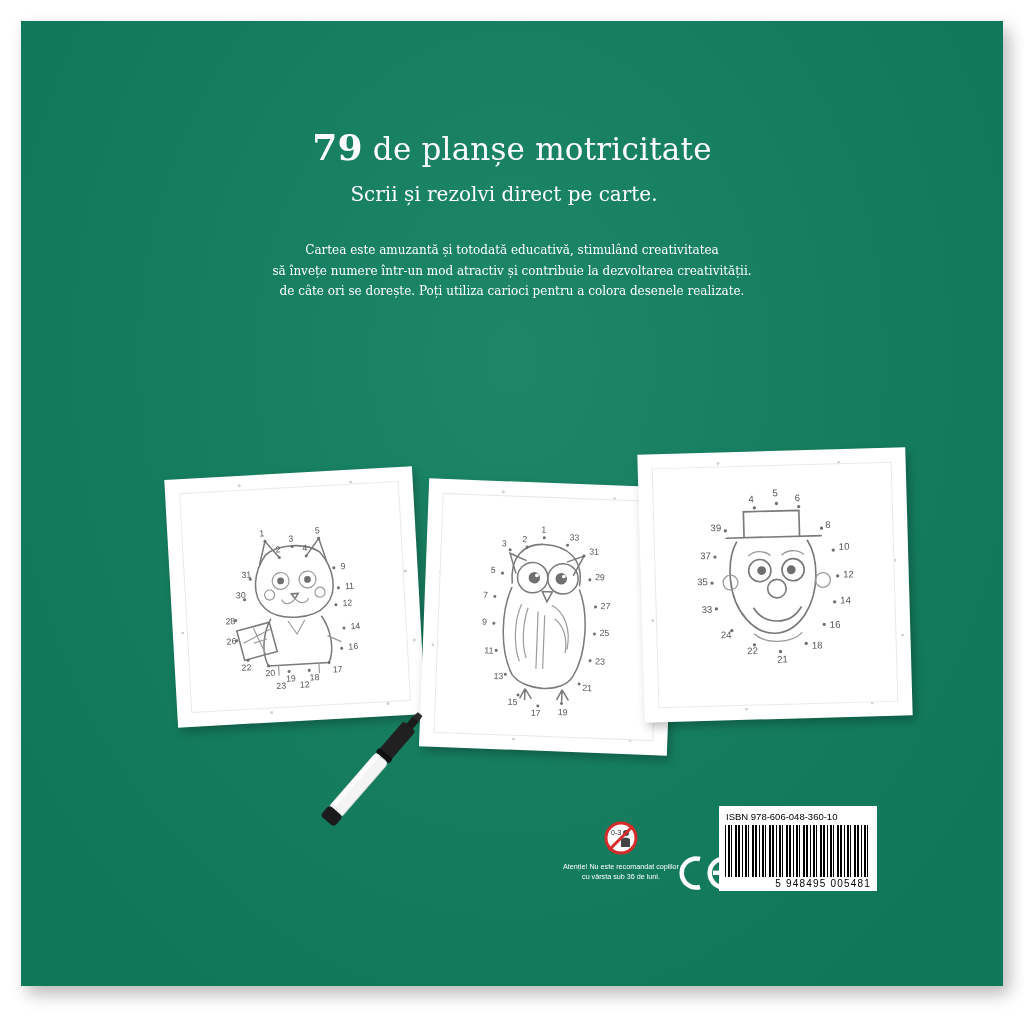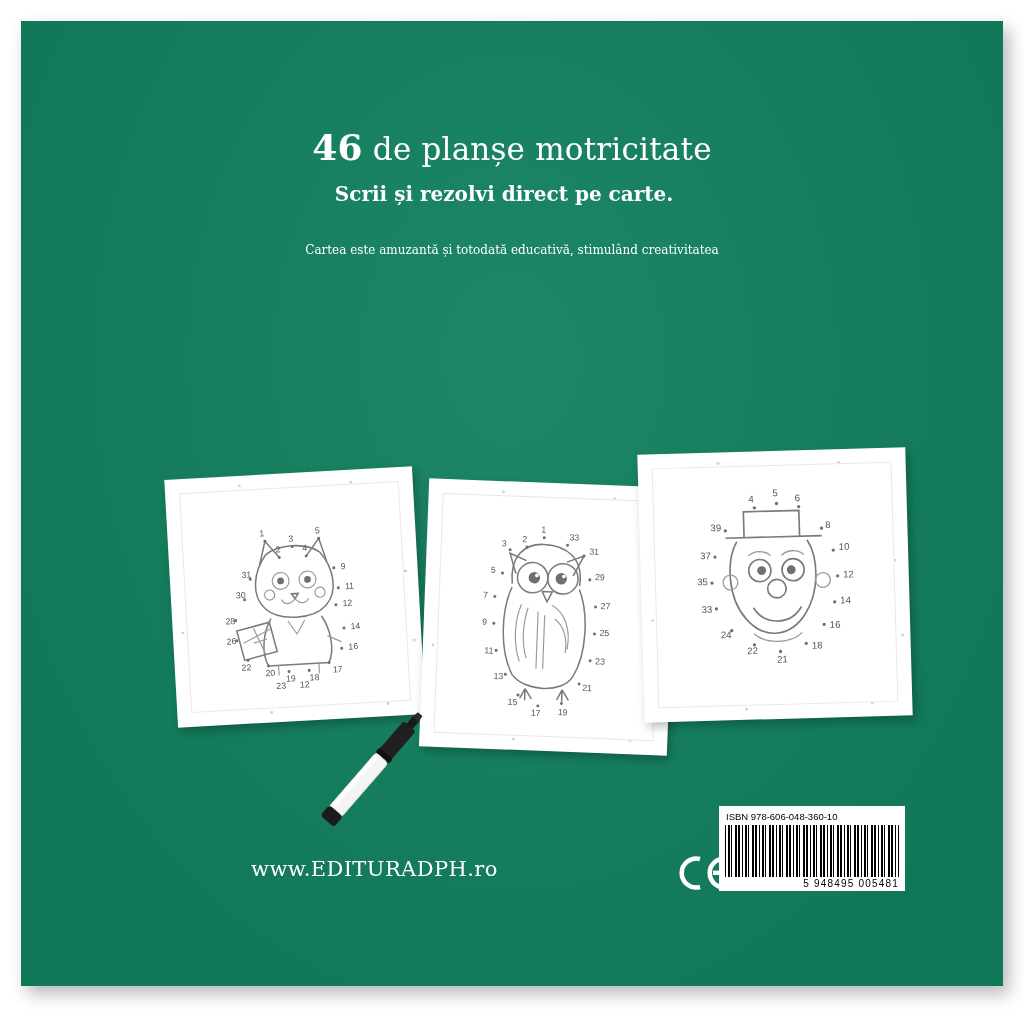--- a/index.html
+++ b/index.html
@@ -55,21 +55,21 @@
     font-weight: normal;
   }
   .headline .big {
     font-size: 36px;
     font-weight: bold;
   }
   .subhead {
     font-family: "DejaVu Serif", serif;
     font-size: 20px;
     margin: 14px 16px 0 0;
-    font-weight: bold;
+    font-weight: normal;
   }
   .paragraph {
     font-family: "DejaVu Serif", serif;
     font-size: 12px;
     line-height: 1.72;
     margin: 34px auto 0 auto;
     width: 760px;
   }
   .paragraph .ln { display: block; }
 
@@ -164,21 +164,21 @@
   .ce {
     position: absolute;
     left: 655px;
     top: 833px;
     z-index: 5;
   }
   .barcode-box {
     position: absolute;
     left: 698px;
     top: 785px;
-    width: 186px;
+    width: 158px;
     background: #ffffff;
     padding: 4px 6px 2px 6px;
     box-sizing: border-box;
     z-index: 5;
   }
   .isbn {
     font-family: "Liberation Sans", sans-serif;
     font-size: 9.5px;
     color: #000;
     margin: 1px 0 3px 1px;
@@ -200,24 +200,26 @@
     margin-top: 1px;
   }
 </style>
 </head>
 <body>
 
 <div id="page">
   <div class="cover">
 
     <div class="text-block">
-      <p class="headline"><span class="big">46</span><span> de planșe motricitate</span></p>
+      <p class="headline"><span class="big">79</span><span> de planșe motricitate</span></p>
       <p class="subhead">Scrii și rezolvi direct pe carte.</p>
       <div class="paragraph">
         <span class="ln">Cartea este amuzantă și totodată educativă, stimulând creativitatea</span>
+        <span class="ln">să învețe numere într-un mod atractiv și contribuie la dezvoltarea creativității.</span>
+        <span class="ln">de câte ori se dorește. Poți utiliza carioci pentru a colora desenele realizate.</span>
       </div>
     </div>
 
     <div class="cards">
 
       <div class="card card1">
         <div class="speckles"></div>
         <div class="card-inner">
           <div class="art">
             <svg viewBox="0 0 120 120" xmlns="http://www.w3.org/2000/svg">
@@ -447,22 +449,31 @@
           <rect x="71" y="54" width="18" height="6" rx="2" fill="#111"></rect>
 
           <rect x="72" y="60" width="16" height="72" rx="4" fill="#f4f4f4" stroke="#d8d8d8" stroke-width="1"></rect>
           <rect x="72" y="60" width="5" height="72" fill="#ffffff" opacity="0.8"></rect>
 
           <rect x="71" y="130" width="18" height="14" rx="4" fill="#1b1b1b"></rect>
         </g>
       </svg>
     </div>
 
-    <div class="site">www.EDITURADPH.ro</div>
-
+
+    <div class="warning">
+      <svg width="34" height="34" viewBox="0 0 34 34" xmlns="http://www.w3.org/2000/svg">
+        <circle cx="17" cy="17" r="15" fill="#ffffff" stroke="#d42b2b" stroke-width="3"></circle>
+        <text x="7" y="14" font-size="7" font-family="Liberation Sans, sans-serif" fill="#222">0-3</text>
+        <circle cx="22" cy="12" r="3" fill="#444"></circle>
+        <path d="M17 18 q5 -3 9 0 l0 8 -9 0 z" fill="#444"></path>
+        <line x1="5" y1="29" x2="29" y2="5" stroke="#d42b2b" stroke-width="3"></line>
+      </svg>
+      <div class="cap">Atenție! Nu este recomandat copiilor cu vârsta sub 36 de luni.</div>
+    </div>
 
     <div class="ce">
       <svg width="58" height="38" viewBox="0 0 58 38" xmlns="http://www.w3.org/2000/svg">
         <path d="M24 5 A14.5 14.5 0 1 0 24 33" fill="none" stroke="#ffffff" stroke-width="4.6"></path>
         <path d="M52 5 A14.5 14.5 0 1 0 52 33" fill="none" stroke="#ffffff" stroke-width="4.6"></path>
         <rect x="37" y="16.6" width="16" height="4.4" fill="#ffffff"></rect>
       </svg>
     </div>
 
     <div class="barcode-box">

